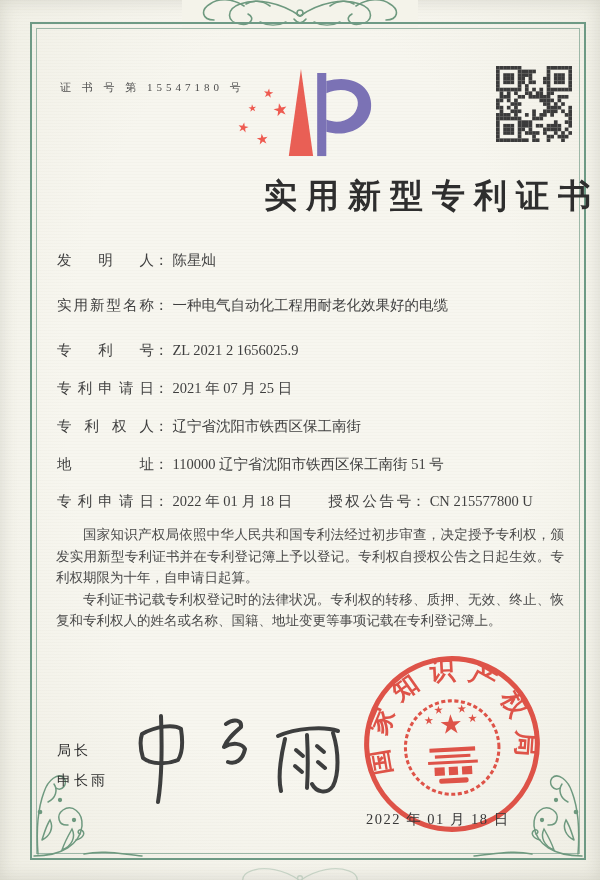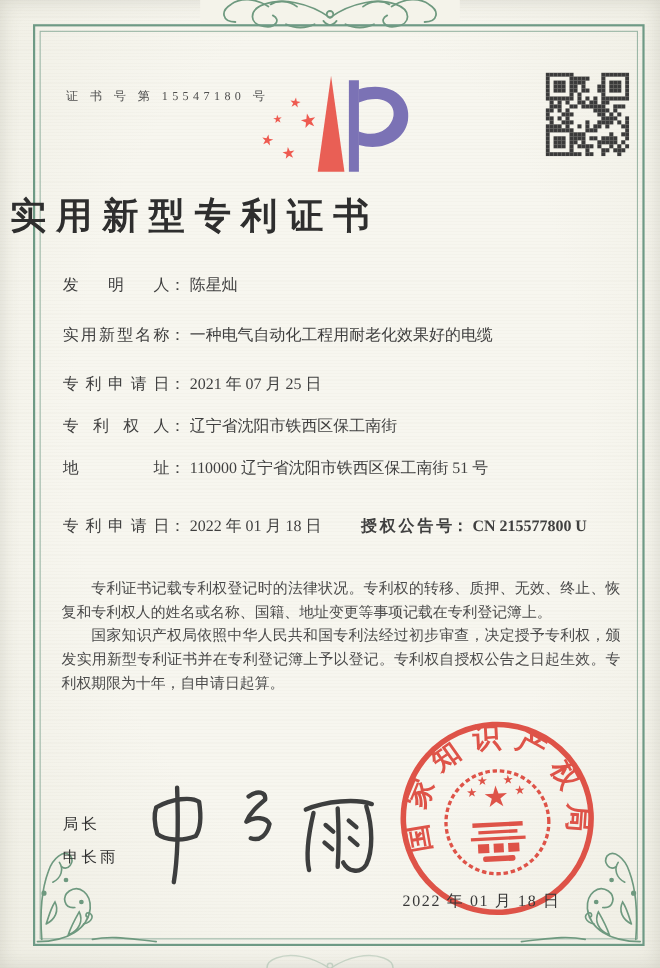--- a/index.html
+++ b/index.html
@@ -14,35 +14,35 @@
     background:
       repeating-linear-gradient(to bottom, rgba(110,100,70,.022) 0 1px, transparent 1px 3px),
       radial-gradient(ellipse at 50% 45%, #f7f6ef 55%, #efeee4 100%);
     box-shadow:inset 0 0 18px rgba(90,90,70,.18);
   }
   
   .frame-outer{position:absolute;left:30px;top:22px;right:14px;bottom:20px;border:2px solid #6e9a85;pointer-events:none;}
   .frame-inner{position:absolute;left:36px;top:28px;right:20px;bottom:26px;border:1px solid #9cb7a7;pointer-events:none;}
 
   .cert-no{position:absolute;left:60px;top:80px;font-size:11px;letter-spacing:4px;color:#4e4e4e;}
-  .title{position:absolute;top:174px;left:0;width:100%;text-align:left;font-size:33px;font-weight:700;
+  .title{position:absolute;top:174px;left:0;width:100%;text-align:right;font-size:33px;font-weight:700;
          letter-spacing:9px;text-indent:9px;color:#2e2e2e;}
 
   .logo{position:absolute;left:228px;top:58px;width:152px;height:108px;}
   .qr{position:absolute;left:496px;top:66px;width:76px;height:76px;}
 
   .fields{position:absolute;left:57px;top:250px;right:32px;font-size:14.5px;color:#3f3f3f;}
   .row{height:20px;line-height:20px;white-space:nowrap;}
   .r1,.r2{margin-bottom:25px;}
   .r3,.r4,.r5{margin-bottom:18px;}
-  .r6{margin-bottom:33px;}
+  .r6{margin-bottom:17px;}
   .flabel{display:inline-block;width:97px;text-align:justify;text-align-last:justify;vertical-align:top;}
   .flabel2{display:inline-block;width:83px;text-align:justify;text-align-last:justify;vertical-align:top;}
   .colon{display:inline-block;margin-right:4px;}
-  .pair2{margin-left:36px;font-weight:bold;}
+  .pair2{margin-left:36px;}
 
   .paragraphs{position:absolute;left:56px;top:524px;right:36px;font-size:13.5px;line-height:21.5px;color:#4a4a4a;}
   .paragraphs p{margin:0;text-indent:2em;text-align:justify;}
 
   .officer{position:absolute;left:57px;top:736px;font-size:14px;letter-spacing:3px;color:#2f2f2f;line-height:30px;}
   .signature{position:absolute;left:128px;top:698px;width:235px;height:115px;z-index:3;}
 
   .seal{position:absolute;left:358px;top:650px;width:188px;height:188px;opacity:.9;transform:rotate(-3deg);z-index:2;}
   .seal-date{position:absolute;left:366px;top:810px;font-size:14.5px;letter-spacing:1.5px;color:#383838;z-index:4;}
 
@@ -376,37 +376,40 @@
 
   <div class="title">实用新型专利证书</div>
 
   <div class="fields">
     <div class="row r2">
       <span class="flabel">发明人</span><span class="colon">：</span><span>陈星灿</span>
     </div>
     <div class="row r1">
       <span class="flabel">实用新型名称</span><span class="colon">：</span><span>一种电气自动化工程用耐老化效果好的电缆</span>
     </div>
+    <div class="row r3">
+      <span class="flabel">专利号</span><span class="colon">：</span><span>ZL 2021 2 1656025.9</span>
+    </div>
     <div class="row r4">
       <span class="flabel">专利申请日</span><span class="colon">：</span><span>2021 年 07 月 25 日</span>
     </div>
     <div class="row r5">
       <span class="flabel">专利权人</span><span class="colon">：</span><span>辽宁省沈阳市铁西区保工南街</span>
     </div>
     <div class="row r6">
       <span class="flabel">地址</span><span class="colon">：</span><span>110000  辽宁省沈阳市铁西区保工南街 51 号</span>
     </div>
     <div class="row r7">
       <span class="flabel">专利申请日</span><span class="colon">：</span><span>2022 年 01 月 18 日</span><span class="pair2"><span class="flabel2">授权公告号</span><span class="colon">：</span><span>CN 215577800 U</span></span>
     </div>
   </div>
 
   <div class="paragraphs">
+    <p>国家知识产权局依照中华人民共和国专利法经过初步审查，决定授予专利权，颁发实用新型专利证书并在专利登记簿上予以登记。专利权自授权公告之日起生效。专利权期限为十年，自申请日起算。</p>
     <p>专利证书记载专利权登记时的法律状况。专利权的转移、质押、无效、终止、恢复和专利权人的姓名或名称、国籍、地址变更等事项记载在专利登记簿上。</p>
-    <p>国家知识产权局依照中华人民共和国专利法经过初步审查，决定授予专利权，颁发实用新型专利证书并在专利登记簿上予以登记。专利权自授权公告之日起生效。专利权期限为十年，自申请日起算。</p>
   </div>
 
   <div class="officer">
     <div>局长</div>
     <div>申长雨</div>
   </div>
 
   <svg class="signature" viewBox="0 0 235 115">
     <g stroke="#3d3e3e" stroke-width="4" fill="none" stroke-linecap="round" stroke-linejoin="round">
       <path d="M14,36 C28,28 46,26 53,31 C55,44 54,56 50,62 C38,67 22,66 15,60 C12,50 12,42 14,36 Z"></path>

